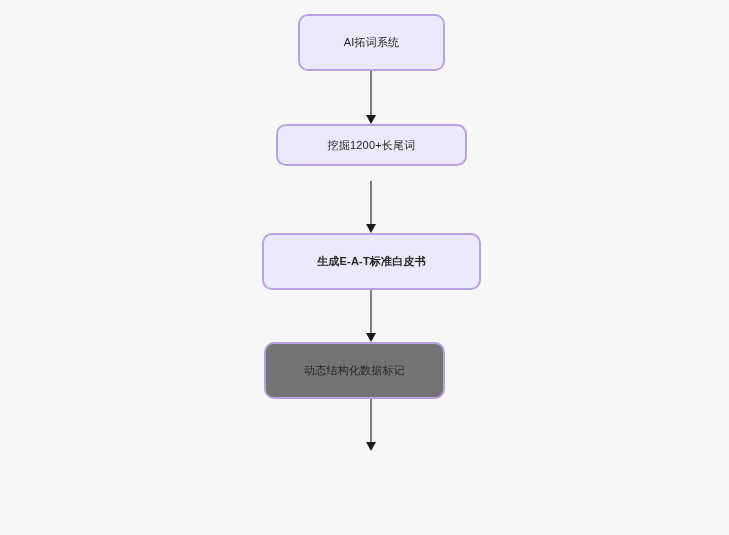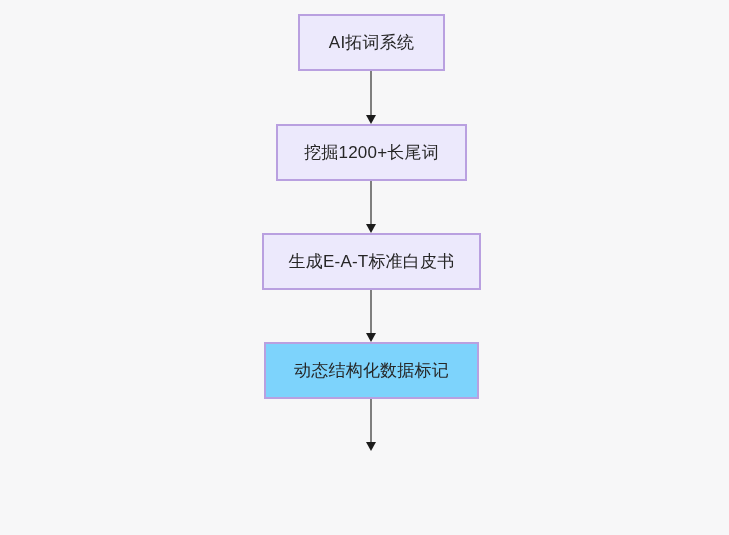--- a/index.html
+++ b/index.html
@@ -16,26 +16,26 @@
   #flowchart-canvas {
     position: relative;
     width: 729px;
     height: 535px;
   }
   .node {
     position: absolute;
     box-sizing: border-box;
     background: #ece9fc;
     border: 2px solid #b9a0e0;
-    border-radius: 0;
+    border-radius: 10px;
     display: flex;
     align-items: center;
     justify-content: center;
     color: #262626;
-    font-size: 17px;
+    font-size: 11px;
     line-height: 1;
     letter-spacing: 0.2px;
     white-space: nowrap;
   }
   .node-label {
     display: block;
   }
   .edge {
     position: absolute;
     overflow: visible;
@@ -51,29 +51,29 @@
 </style>
 </head>
 <body style="background: rgb(247, 247, 248);">
 
 <div id="flowchart-canvas">
 
   <div class="node" id="node-1" style="left: 298px; top: 14px; width: 147px; height: 57px; background: rgb(236, 233, 252); border-color: rgb(185, 160, 224); color: rgb(38, 38, 38);">
     <span class="node-label">AI拓词系统</span>
   </div>
 
-  <div class="node" id="node-2" style="left: 276px; top: 124px; width: 191px; height: 57px; background: rgb(236, 233, 252); border-color: rgb(185, 160, 224); color: rgb(38, 38, 38);">
+  <div class="node" id="node-2" style="left: 276px; top: 124px; width: 191px; height: 42px; background: rgb(236, 233, 252); border-color: rgb(185, 160, 224); color: rgb(38, 38, 38);">
     <span class="node-label">挖掘1200+长尾词</span>
   </div>
 
-  <div class="node" id="node-3" style="left: 262px; top: 233px; width: 219px; height: 57px; background: rgb(236, 233, 252); border-color: rgb(185, 160, 224); color: rgb(38, 38, 38);">
+  <div class="node" id="node-3" style="left: 262px; top: 233px; width: 219px; height: 57px; background: rgb(236, 233, 252); border-color: rgb(185, 160, 224); color: rgb(38, 38, 38); font-weight: bold;">
     <span class="node-label">生成E-A-T标准白皮书</span>
   </div>
 
-  <div class="node" id="node-4" style="left: 264px; top: 342px; width: 215px; height: 57px; background: #7dd3fc; border-color: rgb(185, 160, 224); color: rgb(38, 38, 38);">
+  <div class="node" id="node-4" style="left: 264px; top: 342px; width: 181px; height: 57px; background: #737373; border-color: rgb(185, 160, 224); color: rgb(38, 38, 38);">
     <span class="node-label">动态结构化数据标记</span>
   </div>
 
 
   <svg class="edge" id="edge-1" width="24" height="53" viewBox="0 0 24 53" style="left: 359px; top: 71px;">
       <line x1="12" y1="0" x2="12" y2="45" class="edge-line" stroke="#7f7f7f"></line>
       <polygon points="7,44 17,44 12,53" class="edge-head" fill="#1c1c1c"></polygon>
     </svg>
   <svg class="edge" id="edge-2" width="24" height="52" viewBox="0 0 24 52" style="left: 359px; top: 181px;">
       <line x1="12" y1="0" x2="12" y2="44" class="edge-line" stroke="#7f7f7f"></line>

